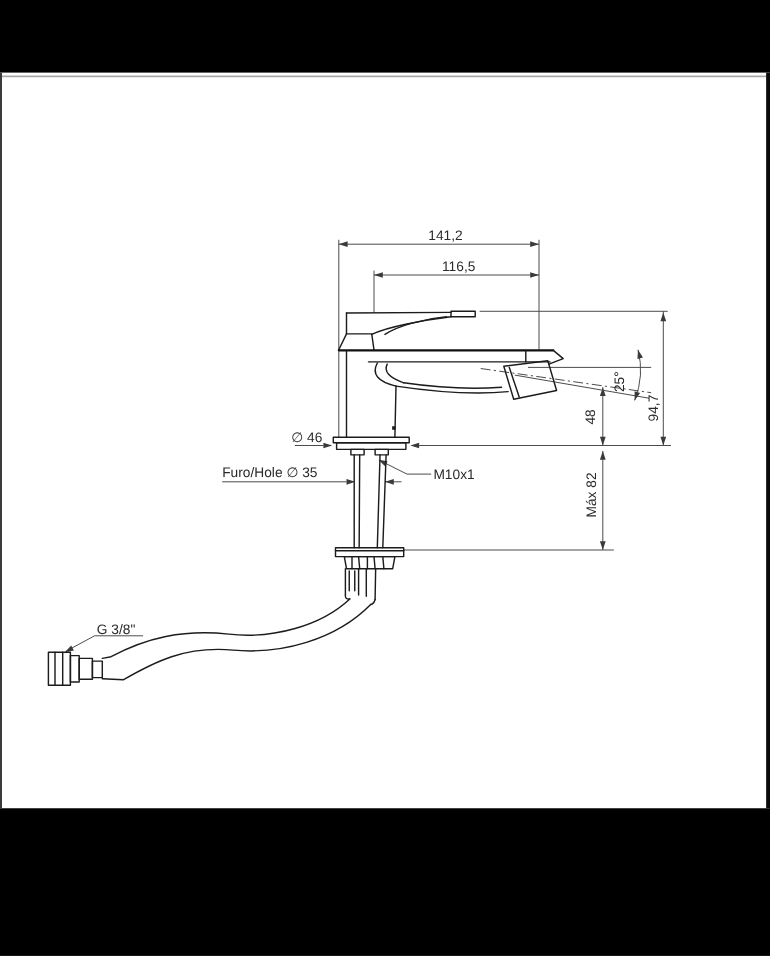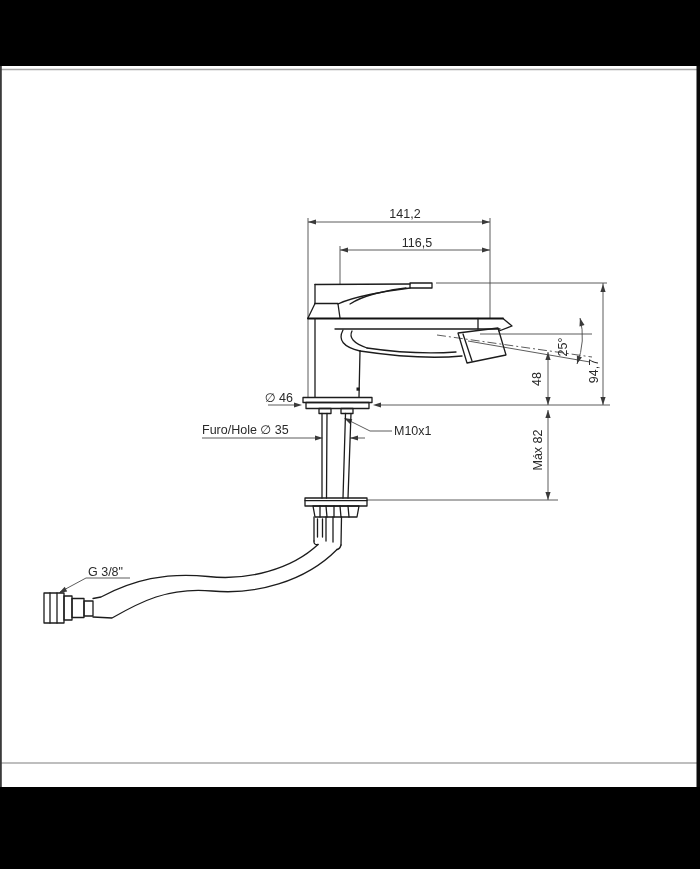--- a/index.html
+++ b/index.html
@@ -1,19 +1,19 @@
 <!DOCTYPE html>
 <html><head>
 <meta charset="utf-8">
 <style>
   html, body { margin: 0; padding: 0; background: #000; }
   #canvas {
     position: relative;
     width: 700px;
-    height: 869px;
+    height: 735px;
     background: #000;
     overflow: hidden;
     font-family: "Liberation Sans", sans-serif;
   }
   svg text {
     font-family: "Liberation Sans", "DejaVu Sans", sans-serif;
     font-size: 12.5px;
     fill: #2a2a2a;
   }
   .outline { stroke: #1c1c1c; stroke-width: 1.3; fill: none; stroke-linecap: round; stroke-linejoin: round; }

